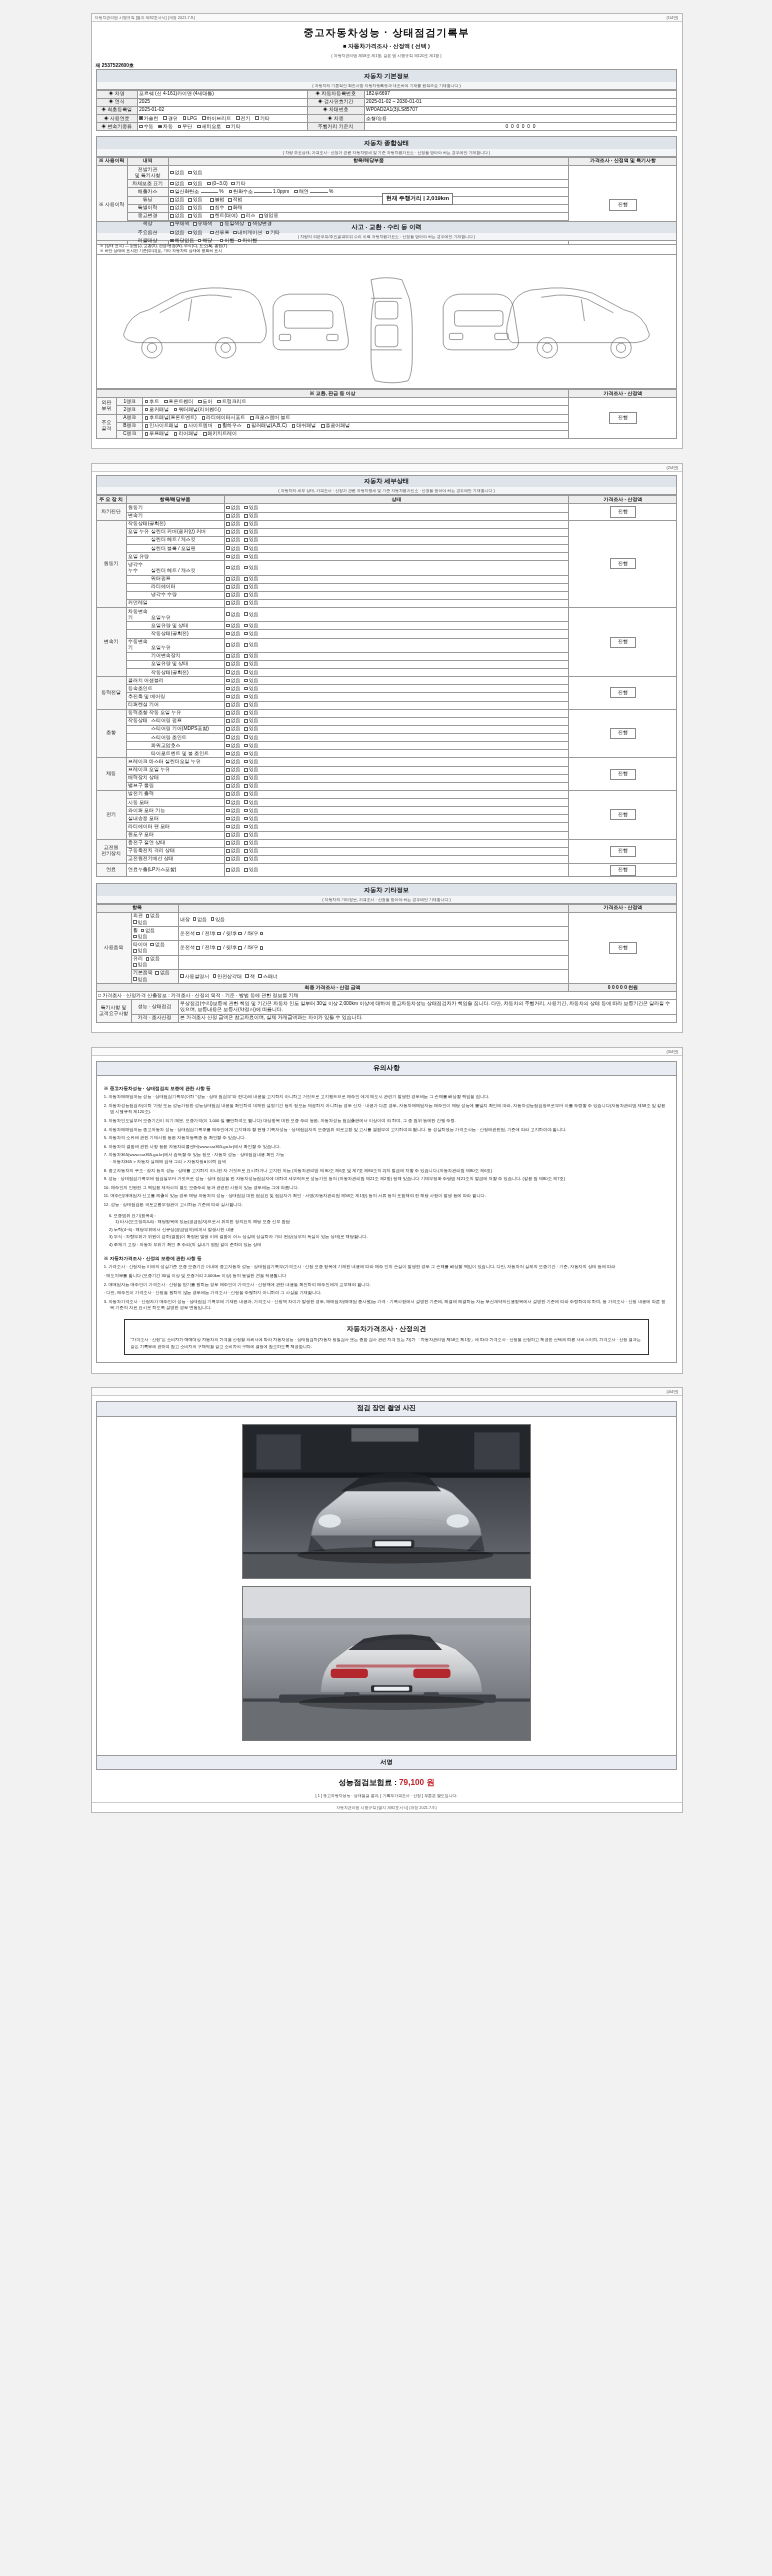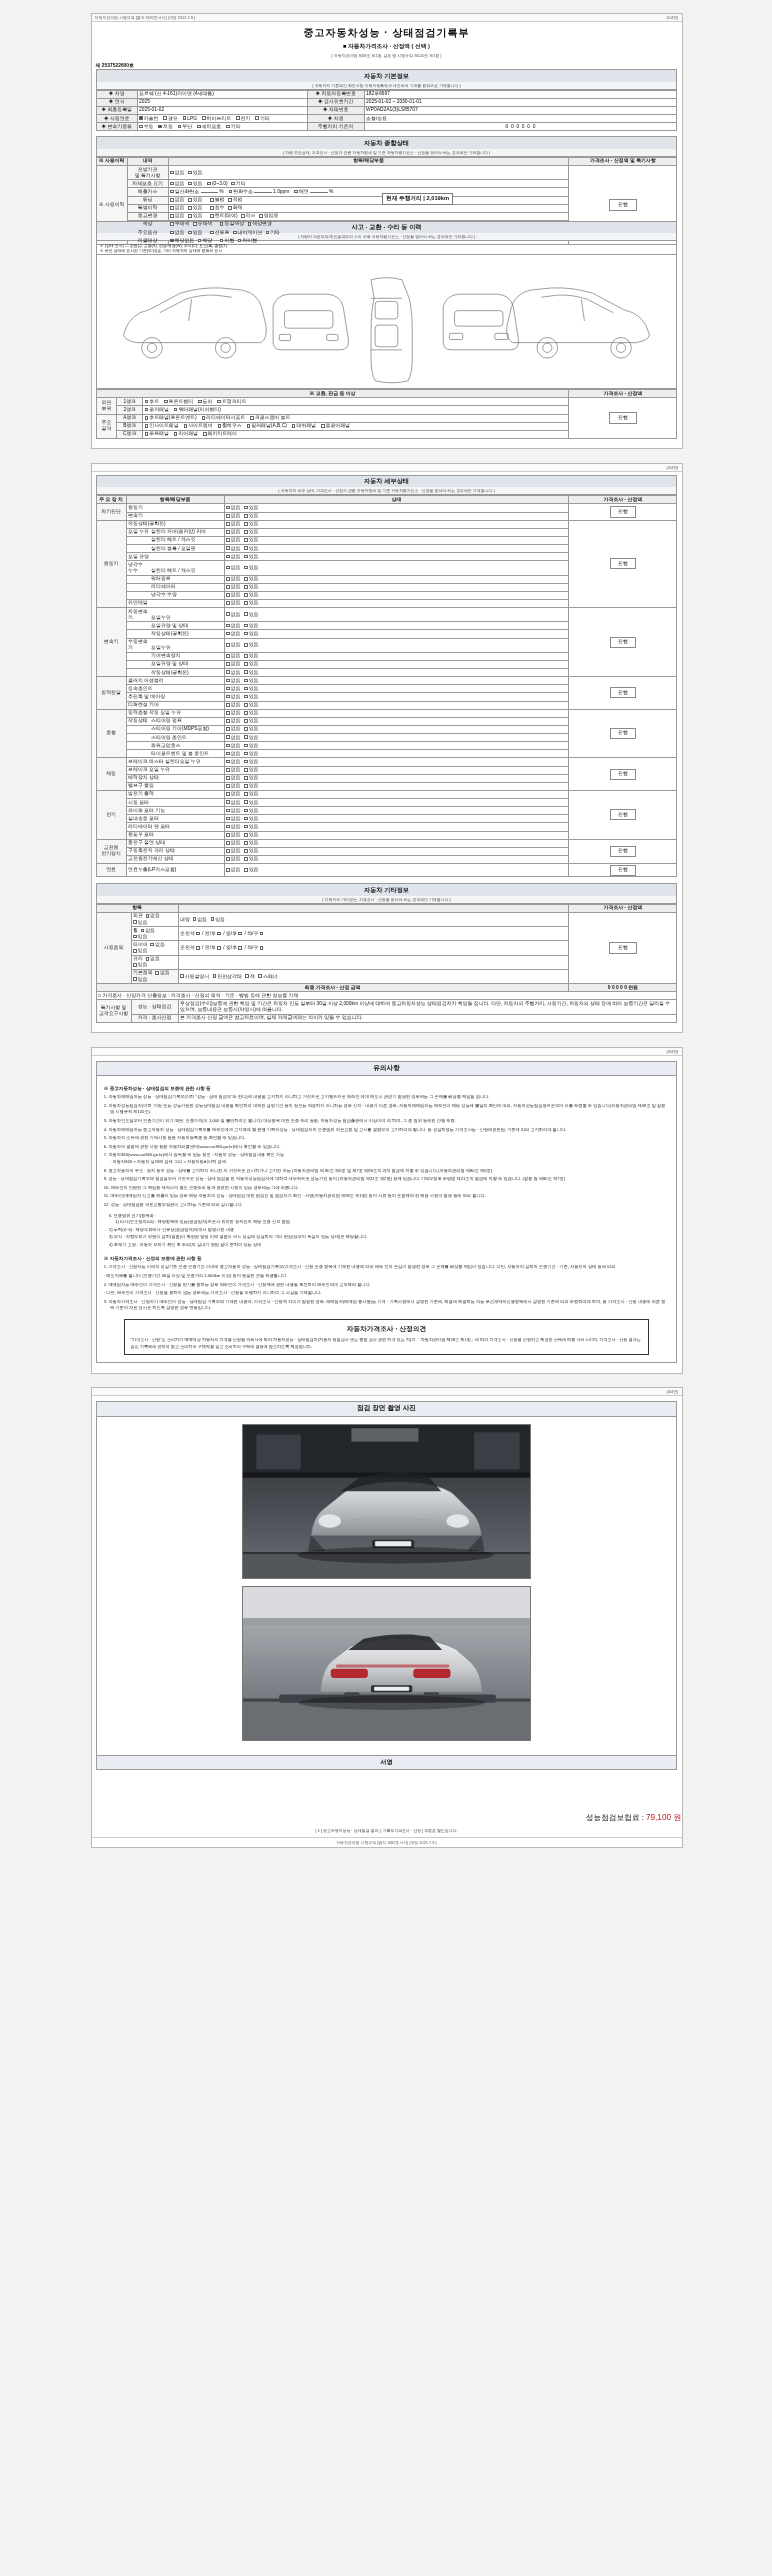--- a/index.html
+++ b/index.html
@@ -83,21 +83,21 @@
 
   
   .photo-title { text-align:center; font-weight:bold; font-size:6.7px;
      border:0.5px solid #9a9a9a; background:#e9ecf2; padding:2.1px 0; margin:0 4.1px; }
   .photo-area { border:0.5px solid #9a9a9a; border-top:none; margin:0 4.1px;
      padding:7.2px; text-align:center; }
   .photo { width:289px; height:155px; margin:0 auto 7.2px; border:0.5px solid #777;
      position:relative; overflow:hidden; }
   .sign-bar { text-align:center; font-weight:bold; font-size:6.2px;
      border:0.5px solid #9a9a9a; border-top:none; background:#e9ecf2; padding:2.1px 0; margin:0 4.1px; }
-  .price-bar { text-align:right; font-weight:normal; font-size:7.7px; padding:6.2px 0 3.1px;margin-top:35px; }
+  .price-bar { text-align:center; font-weight:bold; font-size:7.7px; padding:6.2px 0 3.1px; }
   .price-bar .red { font-size:8.2px; }
   .footer-note { font-size:3.9px; text-align:center; color:#333; padding:2.1px 5.2px 0; }
   .botstrip { font-size:3.9px; color:#555; text-align:center; padding:2.1px; border-top:0.5px solid #ccc; margin-top:4.1px; }
 </style>
 </head>
 <body>
 
 <div class="pg-wrap">
 
 <div class="page">

